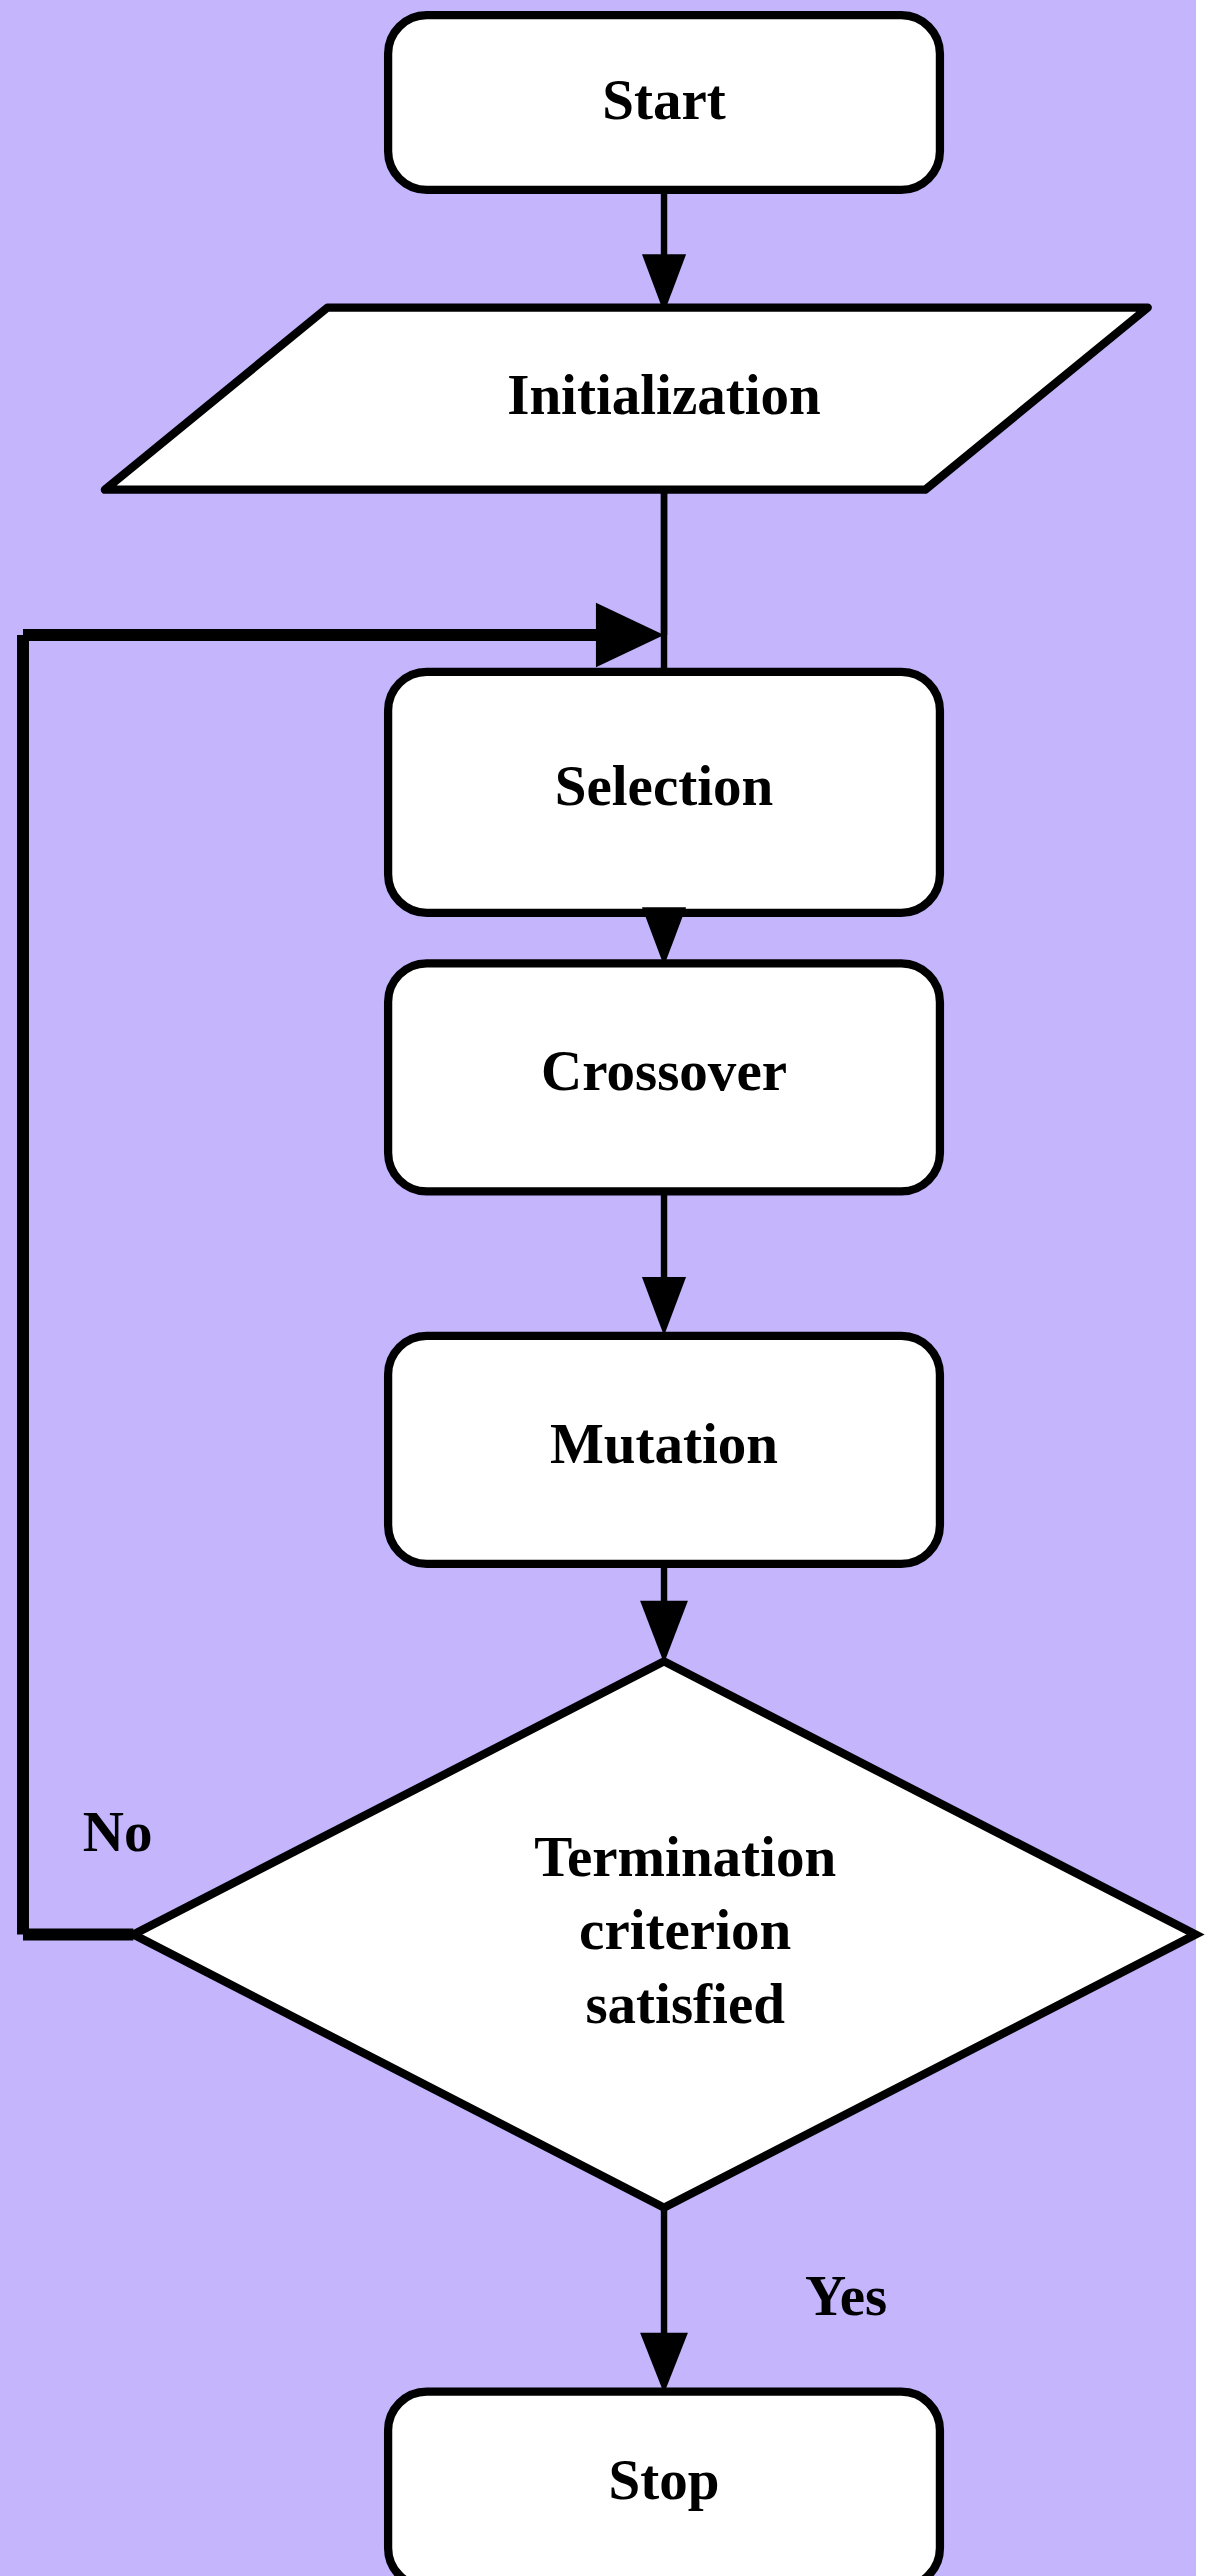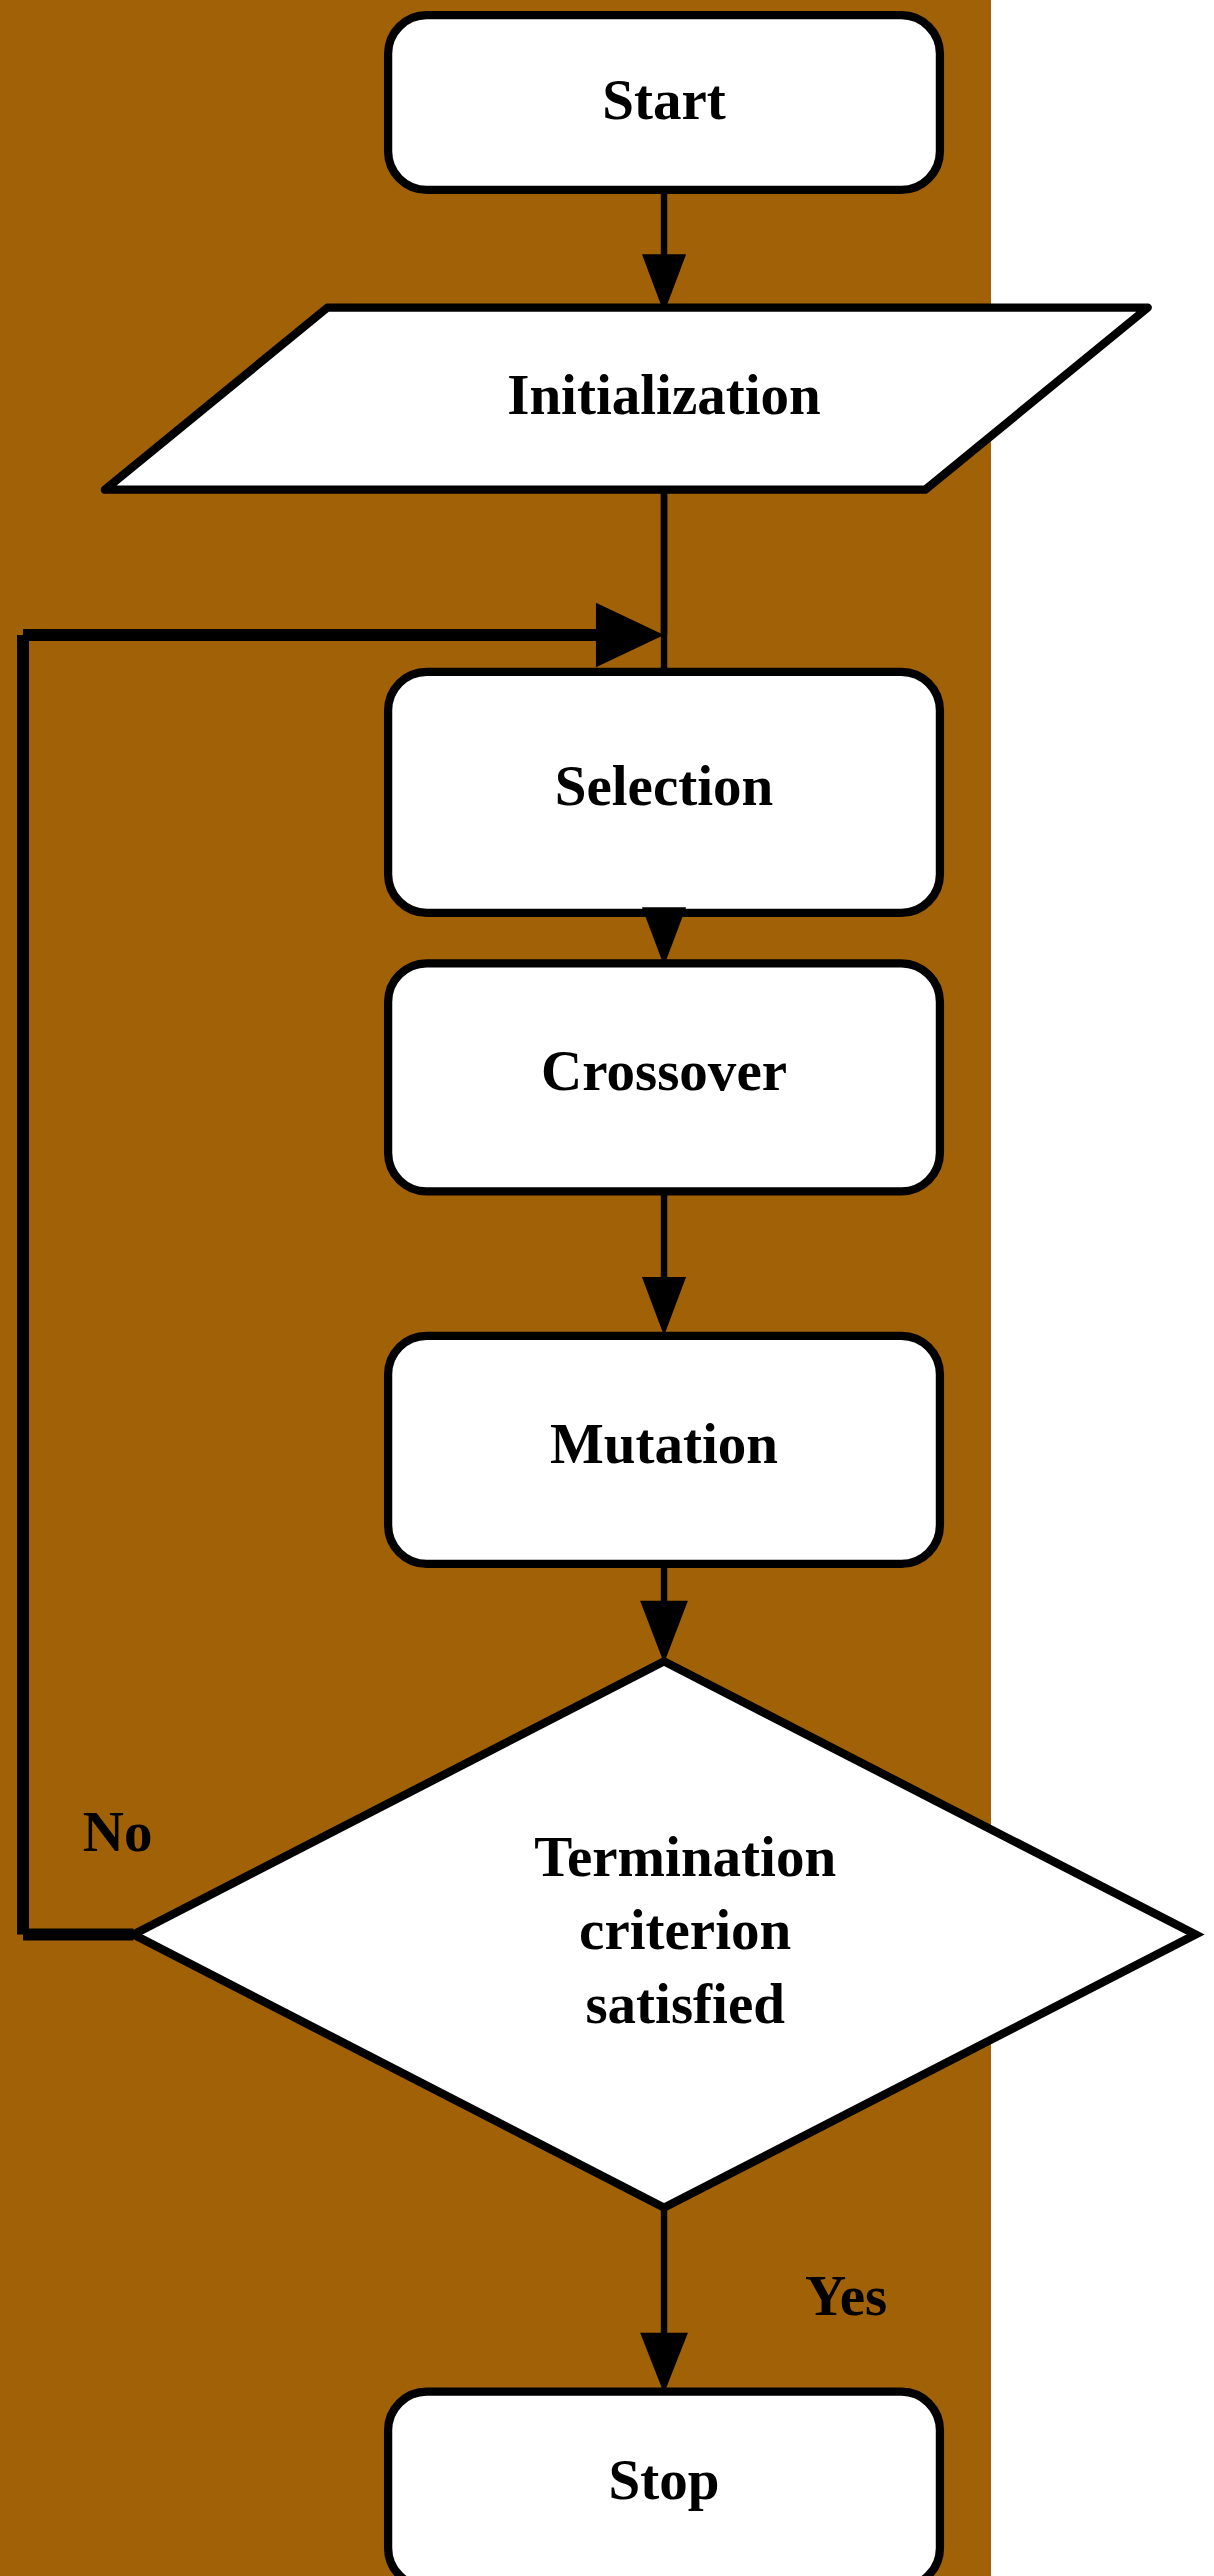--- a/index.html
+++ b/index.html
@@ -9,23 +9,23 @@
     background: #ffffff;
   }
   body {
     width: 1214px;
     height: 2576px;
     overflow: hidden;
     font-family: "Liberation Serif", "DejaVu Serif", serif;
   }
   #flowchart-root {
     position: relative;
-    width: 991px;
+    width: 1196px;
     height: 2576px;
-    background: #a16207;
+    background: #c4b5fd;
   }
   svg.diagram {
     display: block;
     width: 1214px;
     height: 2576px;
   }
   .node-shape {
     fill: #ffffff;
     stroke: #000000;
     stroke-width: 9;

